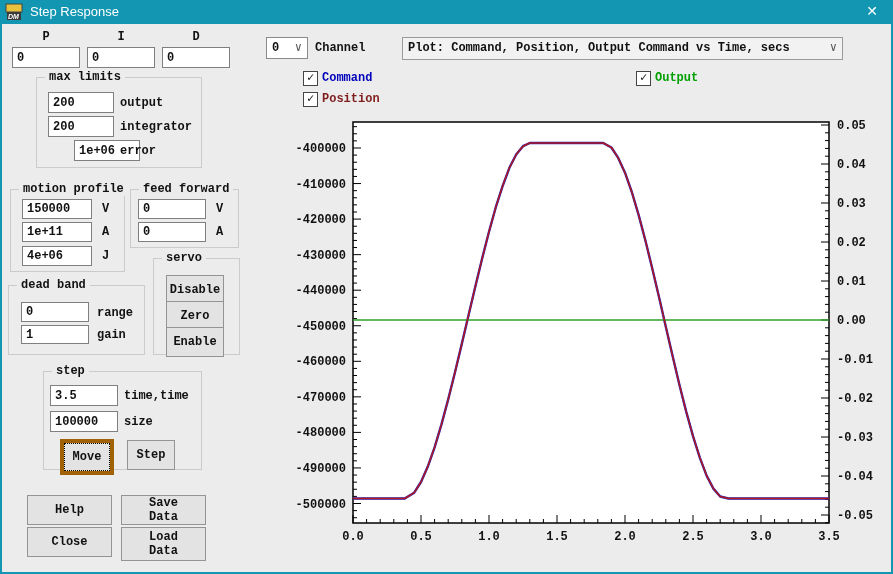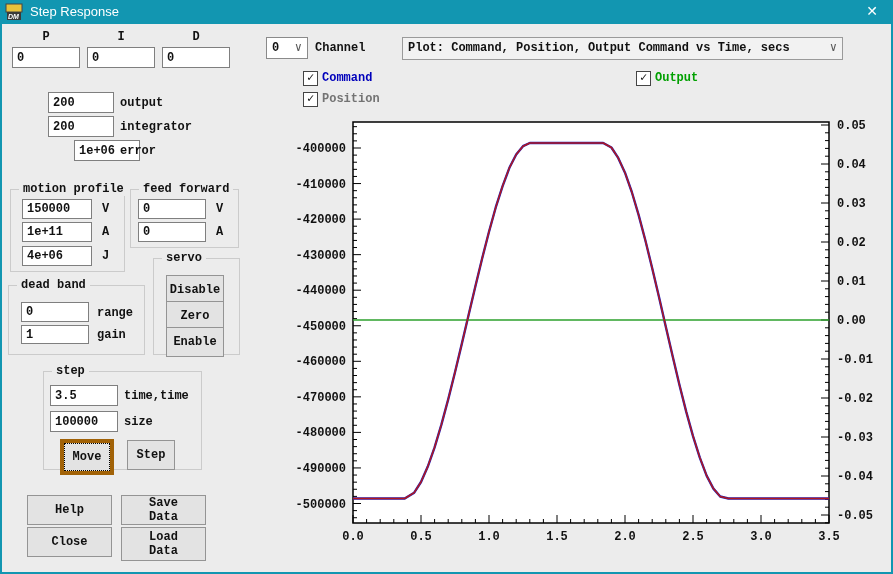--- a/index.html
+++ b/index.html
@@ -58,24 +58,27 @@
   <div class="lbl" style="left:315px;top:41px;">Channel</div>
 
   <div class="combo graybg" style="left:402px;top:37px;width:441px;height:23px;">
     <span class="val">Plot: Command, Position, Output Command vs Time, secs</span>
     <span class="chev">∨</span>
   </div>
 
   <span class="cb" style="left:303px;top:71px;">✓</span>
   <div class="lbl" style="left:322px;top:71px;color:#0000bb;">Command</div>
   <span class="cb" style="left:303px;top:92px;">✓</span>
-  <div class="lbl" style="left:322px;top:92px;color:#737373;">Position</div>
+  <div class="lbl" style="left:322px;top:92px;color:#7f1d1d;">Position</div>
   <span class="cb" style="left:636px;top:71px;">✓</span>
   <div class="lbl" style="left:655px;top:71px;color:#00a000;">Output</div>
 
+  <div class="group" style="left:36px;top:77px;width:164px;height:89px;">
+    <span class="glabel">max limits</span>
+  </div>
   <input class="field" style="left: 48px; top: 92px; width: 66px; height: 21px;" value="200">
   <div class="lbl" style="left:120px;top:96px;">output</div>
   <input class="field" style="left: 48px; top: 116px; width: 66px; height: 21px;" value="200">
   <div class="lbl" style="left:120px;top:120px;">integrator</div>
   <input class="field" style="left: 48px; top: 140px; width: 66px; height: 21px; margin-left: 26px;" value="1e+06">
   <div class="lbl" style="left:120px;top:144px;">error</div>
 
   <div class="group" style="left:10px;top:189px;width:113px;height:81px;">
     <span class="glabel">motion profile</span>
   </div>

